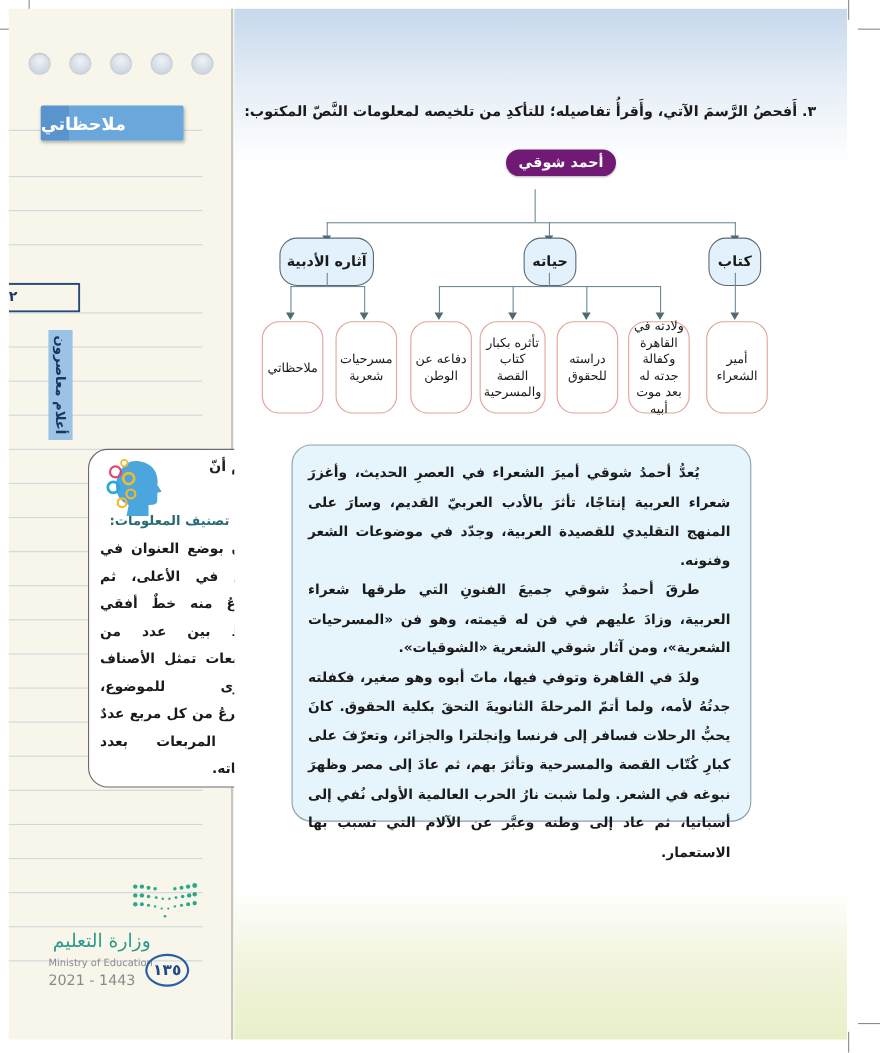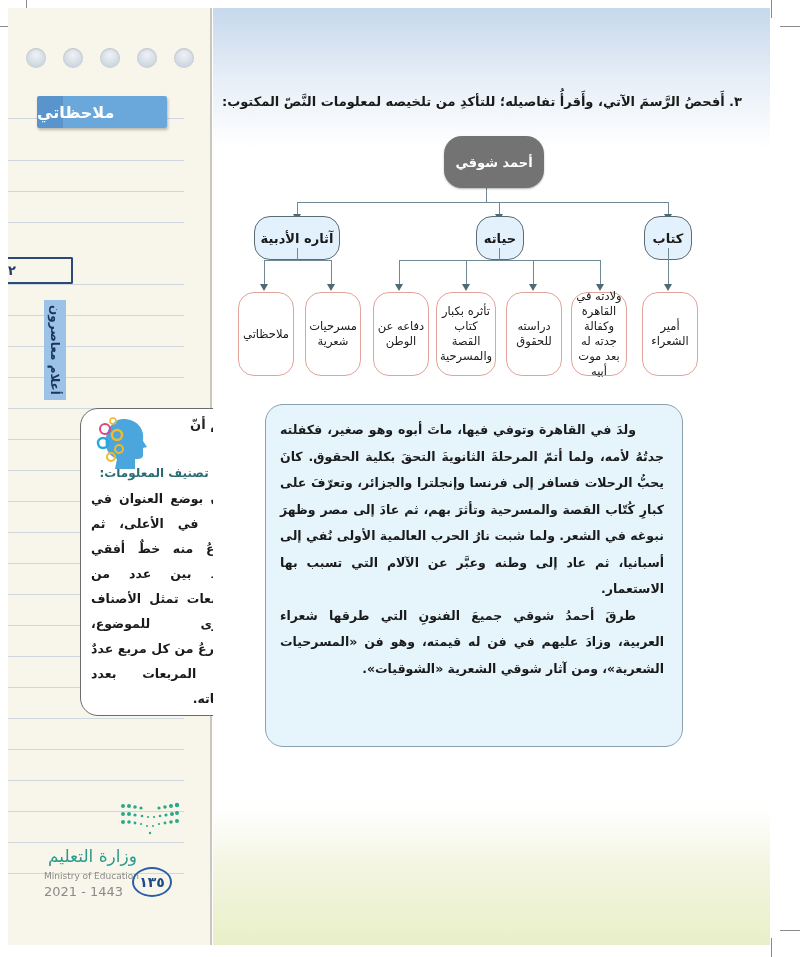--- a/index.html
+++ b/index.html
@@ -73,22 +73,22 @@
       position: absolute; left: 213px; top: 8px; width: 557px; height: 937px;
       background: linear-gradient(to bottom, #c6d8ec 0px, #e6eef7 70px, #ffffff 140px, #ffffff 800px, #f3f5e0 860px, #e9efc8 937px);
     }
     .instruction {
       position: absolute; right: 28px; top: 86px; font-size: 13px; font-weight: bold; color: #1a1a1a;
       white-space: nowrap;
     }
 
     
     .node-root {
-      position: absolute; left: 444px; top: 136px; width: 100px; height: 52px;
-      background: #737373; color: #fff; border-radius: 18px; font-weight: bold; font-size: 13px;
+      position: absolute; left: 460px; top: 136px; width: 100px; height: 24px;
+      background: #701a75; color: #fff; border-radius: 18px; font-weight: bold; font-size: 13px;
       display: flex; align-items: center; justify-content: center; box-shadow: 0 1px 2px rgba(0,0,0,0.3);
     }
     .node-mid {
       position: absolute; height: 44px; background: #e2f1fb; border: 1.5px solid #5b6b73;
       border-radius: 16px; font-weight: bold; font-size: 13px;
       display: flex; align-items: center; justify-content: center; color: #1a1a1a;
     }
     .node-leaf {
       position: absolute; top: 292px; width: 56px; height: 84px;
       background: #ffffff; border: 1.5px solid #e2a39a; border-radius: 16px;
@@ -254,15 +254,16 @@
 
 <div class="node-leaf" style="left:642px;">أمير الشعراء</div>
 <div class="node-leaf" style="left:571px;">ولادته في القاهرة وكفالة جدته له بعد موت أبيه</div>
 <div class="node-leaf" style="left:506px;">دراسته للحقوق</div>
 <div class="node-leaf" style="left:436px;width:60px;">تأثره بكبار كتاب القصة والمسرحية</div>
 <div class="node-leaf" style="left:373px;">دفاعه عن الوطن</div>
 <div class="node-leaf" style="left:305px;">مسرحيات شعرية</div>
 <div class="node-leaf" style="left:238px;">ملاحظاتي</div>
 
 <div class="passage">
+  <p>يُعدُّ أحمدُ شوقي أميرَ الشعراء في العصرِ الحديث، وأغزرَ شعراء العربية إنتاجًا، تأثرَ بالأدب العربيّ القديم، وسارَ على المنهج التقليدي للقصيدة العربية، وجدّد في موضوعات الشعر وفنونه.</p>
+  <p>طرقَ أحمدُ شوقي جميعَ الفنونِ التي طرقها شعراء العربية، وزادَ عليهم في فن له قيمته، وهو فن «المسرحيات الشعرية»، ومن آثار شوقي الشعرية «الشوقيات».</p>
   <p>ولدَ في القاهرة وتوفي فيها، ماتَ أبوه وهو صغير، فكفلته جدتُهُ لأمه، ولما أتمّ المرحلةَ الثانويةَ التحقَ بكلية الحقوق. كانَ يحبُّ الرحلات فسافر إلى فرنسا وإنجلترا والجزائر، وتعرّفَ على كبارِ كُتّاب القصة والمسرحية وتأثرَ بهم، ثم عادَ إلى مصر وظهرَ نبوغه في الشعر. ولما شبت نارُ الحرب العالمية الأولى نُفي إلى أسبانيا، ثم عاد إلى وطنه وعبَّر عن الآلام التي تسبب بها الاستعمار.</p>
-  <p>طرقَ أحمدُ شوقي جميعَ الفنونِ التي طرقها شعراء العربية، وزادَ عليهم في فن له قيمته، وهو فن «المسرحيات الشعرية»، ومن آثار شوقي الشعرية «الشوقيات».</p>
 </div>
 
 </body></html>

